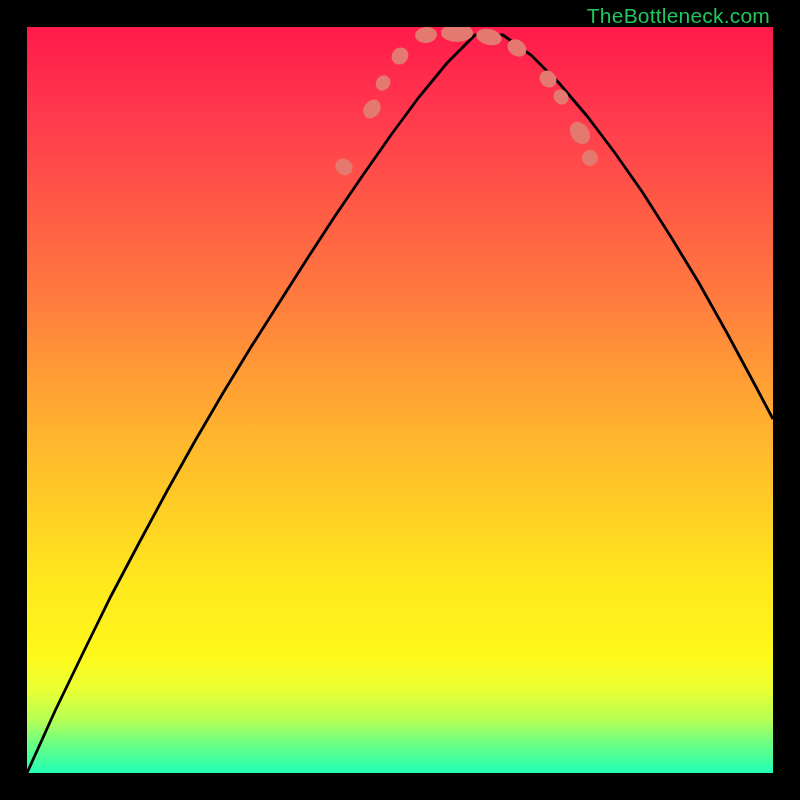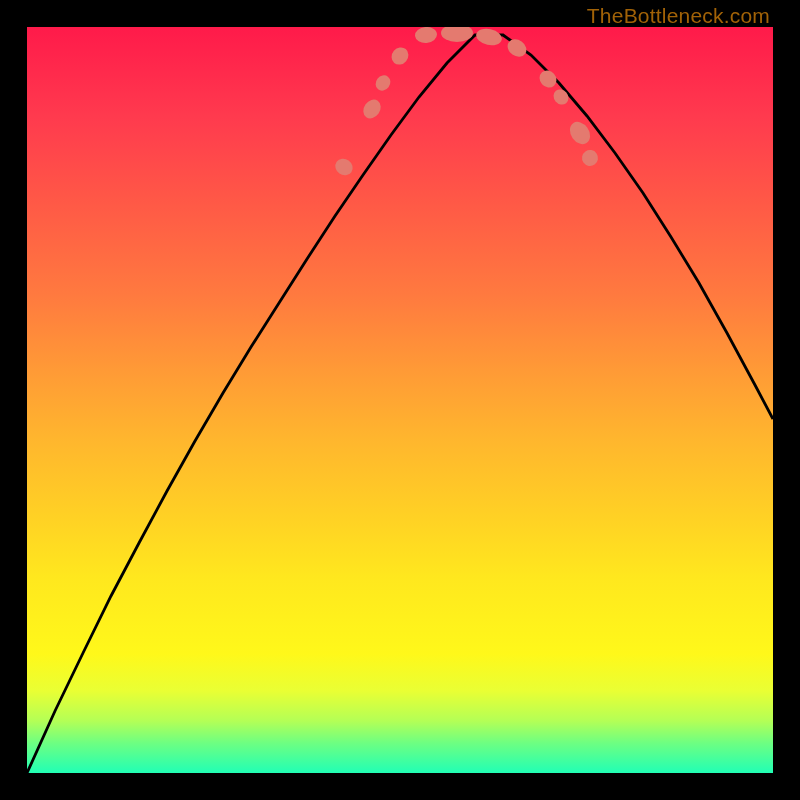--- a/index.html
+++ b/index.html
@@ -35,21 +35,21 @@
     #e9ff34 89%,
     #b4ff56 93%,
     #6dff82 96%,
     #21ffb5 100%);
   overflow: hidden;
 }
 .watermark {
   position: absolute;
   top: 4px;
   right: 30px;
-  color: #a16207;
+  color: #22c55e;
   font-size: 21px;
   font-weight: 500;
   letter-spacing: 0.2px;
 }
 svg {
   position: absolute;
   inset: 0;
 }
 </style>
 </head>

